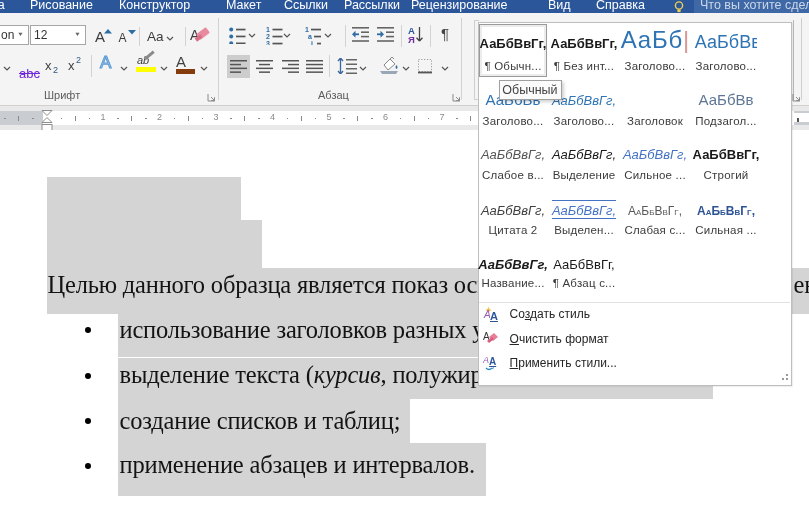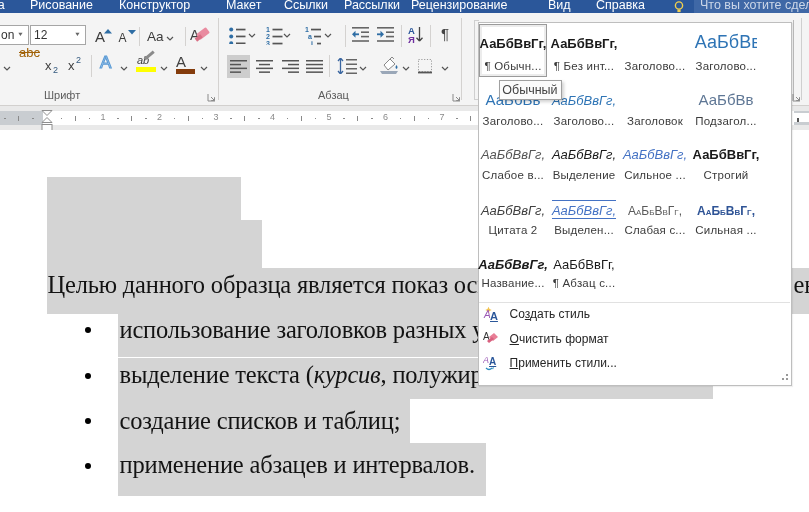--- a/index.html
+++ b/index.html
@@ -73,21 +73,21 @@
       </svg>
   <div class="abs" style="left:184.5px;top:14px;width:1px;height:19px;background:#d4d2d0"></div>
 
   <div class="abs" style="left:190px;top:14px;font-size:14px;color:#404040">А</div>
   <div class="abs" style="left:197px;top:17px;width:12px;height:7px;background:#e98ba0;transform:rotate(-38deg);border-radius:1px;"></div>
   <div class="abs" style="left:194.5px;top:23px;width:7px;height:3.5px;background:#d96f85;transform:rotate(-38deg);"></div>
 
   <svg class="abs" style="left:3px;top:52.5px" width="8" height="6">
         <path d="M1 1 L4 4 L7 1" stroke="#555" stroke-width="1.2" fill="none"></path>
       </svg>
-  <div class="abs" style="left:19px;top:32px;font-size:13px;color:#a16207;text-decoration:line-through;">abc</div>
+  <div class="abs" style="left:19px;top:53px;font-size:13px;color:#6d28d9;text-decoration:line-through;">abc</div>
   <div class="abs" style="left:45px;top:45px;font-size:13px;color:#404040">x</div>
   <div class="abs" style="left:53px;top:52px;font-size:9px;color:#33597e">2</div>
   <div class="abs" style="left:68px;top:45px;font-size:13px;color:#404040">x</div>
   <div class="abs" style="left:76px;top:42px;font-size:9px;color:#33597e">2</div>
   <div class="abs" style="left:91px;top:42px;width:1px;height:22px;background:#d4d2d0"></div>
   <div class="abs" style="left:100px;top:40px;font-size:17px;-webkit-text-stroke:1.1px #5b9bd5;color:#ddeafa;">А</div>
   <svg class="abs" style="left:120px;top:52.5px" width="8" height="6">
         <path d="M1 1 L4 4 L7 1" stroke="#555" stroke-width="1.2" fill="none"></path>
       </svg>
   <div class="abs" style="left:137px;top:41px;font-size:11px;color:#404040;font-style:italic">ab</div>
@@ -334,20 +334,21 @@
 </div>
 
 <div class="abs" id="panel">
 
   <div class="abs" style="left:0px;top:1px;width:66px;height:51px;border:1px solid #9a9a9a;box-shadow:inset 0 0 0 2px #ececec;"></div>
 
   <div class="sprev" style="left:-1px;top:13.2px;width:70px;font-size:13px;color:#1a1a1a;font-weight:bold">АаБбВвГг,</div>
   <div class="slabel" style="left:-1px;top:36.8px;width:70px">¶ Обычн...</div>
   <div class="sprev" style="left:70px;top:13.2px;width:70px;font-size:13px;color:#1a1a1a;font-weight:bold">АаБбВвГг,</div>
   <div class="slabel" style="left:70px;top:36.8px;width:70px">¶ Без инт...</div>
+  <div class="sprev" style="left:141px;top:3.3px;width:70px;font-size:24px;letter-spacing:0.8px;color:#2e74b5">АаБб<span style="color:#d99694;letter-spacing:0">|</span></div>
   <div class="slabel" style="left:141px;top:36.8px;width:70px">Заголово...</div>
   <div class="sprev" style="left:212px;top:8.7px;width:70px;font-size:18px;color:#2e74b5">АаБбВ<span style="display:inline-block;max-width:6px;overflow:hidden;vertical-align:bottom">в</span></div>
   <div class="slabel" style="left:212px;top:36.8px;width:70px">Заголово...</div>
 
   <div class="sprev" style="left:-1px;top:67.9px;width:70px;font-size:15px;color:#2e74b5">АаБбВв</div>
   <div class="slabel" style="left:-1px;top:92.1px;width:70px">Заголово...</div>
   <div class="sprev" style="left:70px;top:69.7px;width:70px;font-size:13px;color:#2e74b5;font-style:italic">АаБбВвГг,</div>
   <div class="slabel" style="left:70px;top:92.1px;width:70px">Заголово...</div>
   <div class="slabel" style="left:141px;top:92.1px;width:70px">Заголовок</div>
   <div class="sprev" style="left:212px;top:67.9px;width:70px;font-size:15px;color:#5f7795">АаБбВв</div>

